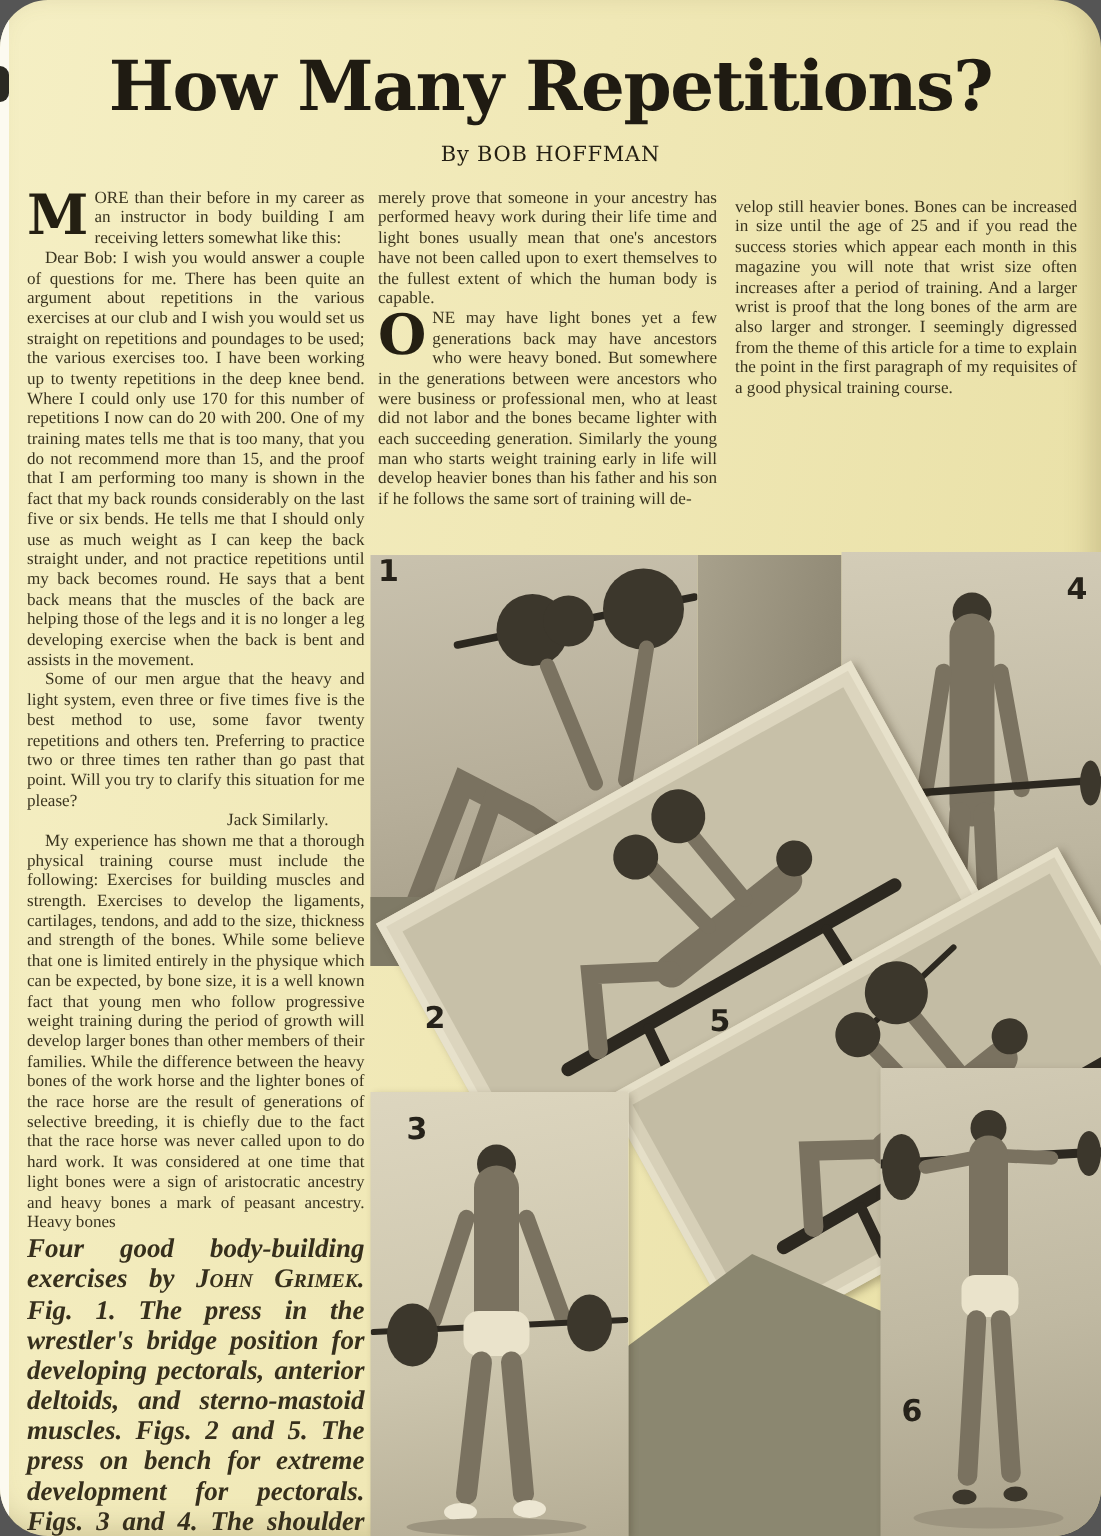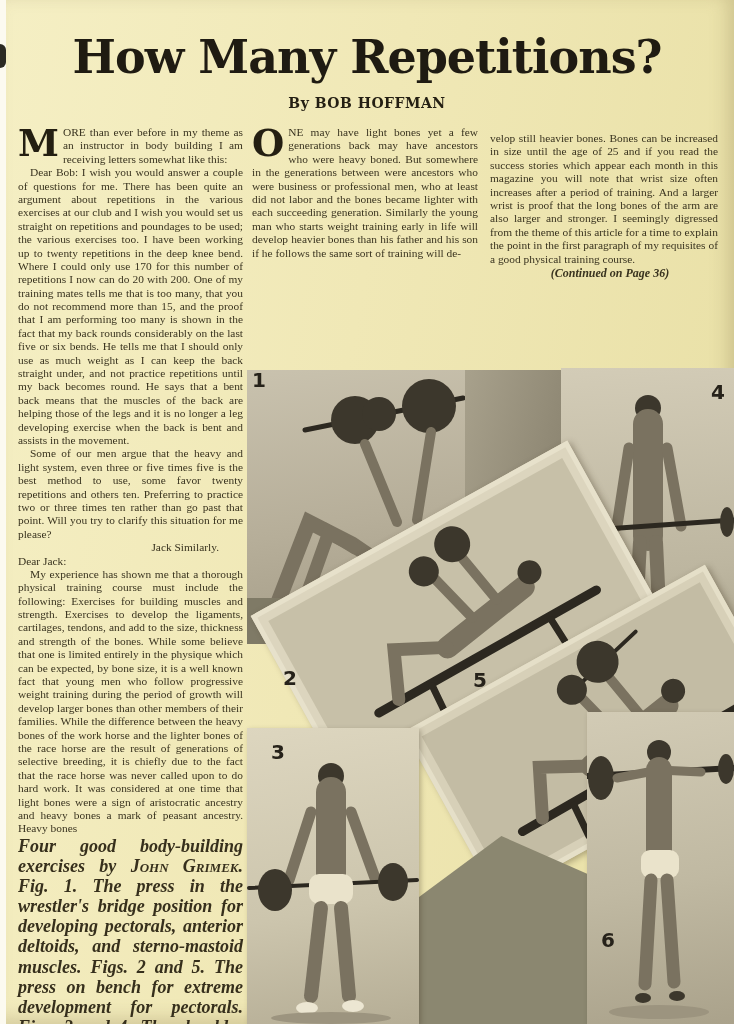--- a/index.html
+++ b/index.html
@@ -1,32 +1,33 @@
 <!DOCTYPE html>
 <html><head>
 <meta charset="utf-8">
 <style>
   html,body{margin:0;padding:0;background:#555;}
   .page{
     position:relative;width:734px;height:1024px;margin:0 auto;
     background:linear-gradient(100deg,#f5efc4 0%,#f0e8b6 45%,#e8dfa4 100%);
     overflow:hidden;font-family:"Liberation Serif",serif;color:#38321f;
     box-shadow:inset -6px -6px 18px rgba(120,105,60,.25);
+    border-radius:32px;
   }
   .edge-left{position:absolute;left:0;top:0;width:6px;height:100%;background:#fcfaf0;}
   .ink-blot{position:absolute;left:0;top:44px;width:6px;height:24px;background:#2b2a23;border-radius:0 7px 7px 0;}
 
   .title{
     position:absolute;top:30px;left:0;width:100%;margin:0;text-align:center;
     font-family:"DejaVu Serif",serif;font-weight:bold;font-size:46px;color:#1f1b12;
     letter-spacing:-1px;
   }
   .byline{
     position:absolute;top:95px;left:0;width:100%;text-align:center;
-    font-family:"DejaVu Serif",serif;font-weight:bold;font-size:14px;color:#241f13;
+    font-family:"DejaVu Serif",serif;font-weight:normal;font-size:14px;color:#241f13;
     letter-spacing:.5px;
   }
 
   .col{position:absolute;text-align:justify;font-size:11.4px;line-height:1.175;color:#39331f;}
   .col-1{left:18px;top:126px;width:225px;}
   .col-2{left:252px;top:126px;width:226px;}
   .col-3{left:490px;top:132px;width:228px;}
   .col p{margin:0;text-indent:12px;}
   .col p.flush{text-indent:0;}
   .dropcap{
@@ -84,36 +85,35 @@
 <body>
 
 <div class="page">
   <div class="edge-left"></div>
   <div class="ink-blot"></div>
 
   <h1 class="title">How Many Repetitions?</h1>
   <div class="byline">By BOB HOFFMAN</div>
 
   <div class="col col-1">
-    <p class="flush"><span class="dropcap">M</span><span>ORE than ever before in my theme as an instructor in body building I am receiving letters somewhat like this:</span></p>
+    <p class="flush"><span class="dropcap">M</span><span>ORE than their before in my career as an instructor in body building I am receiving letters somewhat like this:</span></p>
     <p>Dear Bob: I wish you would answer a couple of questions for me. There has been quite an argument about repetitions in the various exercises at our club and I wish you would set us straight on repetitions and poundages to be used; the various exercises too. I have been working up to twenty repetitions in the deep knee bend. Where I could only use 170 for this number of repetitions I now can do 20 with 200. One of my training mates tells me that is too many, that you do not recommend more than 15, and the proof that I am performing too many is shown in the fact that my back rounds considerably on the last five or six bends. He tells me that I should only use as much weight as I can keep the back straight under, and not practice repetitions until my back becomes round. He says that a bent back means that the muscles of the back are helping those of the legs and it is no longer a leg developing exercise when the back is bent and assists in the movement.</p>
     <p>Some of our men argue that the heavy and light system, even three or five times five is the best method to use, some favor twenty repetitions and others ten. Preferring to practice two or three times ten rather than go past that point. Will you try to clarify this situation for me please?</p>
     <p class="sig flush">Jack Similarly.</p>
-    <p class="salutation flush">Dear Jack:</p>
     <p>My experience has shown me that a thorough physical training course must include the following: Exercises for building muscles and strength. Exercises to develop the ligaments, cartilages, tendons, and add to the size, thickness and strength of the bones. While some believe that one is limited entirely in the physique which can be expected, by bone size, it is a well known fact that young men who follow progressive weight training during the period of growth will develop larger bones than other members of their families. While the difference between the heavy bones of the work horse and the lighter bones of the race horse are the result of generations of selective breeding, it is chiefly due to the fact that the race horse was never called upon to do hard work. It was considered at one time that light bones were a sign of aristocratic ancestry and heavy bones a mark of peasant ancestry. Heavy bones</p>
     <p class="caption flush"><span>Four good body-building exercises by </span><span class="sc">John Grimek</span><span>. Fig. 1. The press in the wrestler's bridge position for developing pectorals, anterior deltoids, and sterno-mastoid muscles. Figs. 2 and 5. The press on bench for extreme development for pectorals. Figs. 3 and 4. The shoulder shrug, one of the best movements for building the trapezius muscles. Fig. 6. Raise on toes with barbell for building the calf muscles.</span></p>
   </div>
 
   <div class="col col-2">
+    <p class="flush">merely prove that someone in your ancestry has performed heavy work during their life time and light bones usually mean that one's ancestors have not been called upon to exert themselves to the fullest extent of which the human body is capable.</p>
     <p class="flush"><span class="dropcap">O</span><span>NE may have light bones yet a few generations back may have ancestors who were heavy boned. But somewhere in the generations between were ancestors who were business or professional men, who at least did not labor and the bones became lighter with each succeeding generation. Similarly the young man who starts weight training early in life will develop heavier bones than his father and his son if he follows the same sort of training will de-</span></p>
   </div>
 
   <div class="col col-3">
     <p class="flush">velop still heavier bones. Bones can be increased in size until the age of 25 and if you read the success stories which appear each month in this magazine you will note that wrist size often increases after a period of training. And a larger wrist is proof that the long bones of the arm are also larger and stronger. I seemingly digressed from the theme of this article for a time to explain the point in the first paragraph of my requisites of a good physical training course.</p>
-    <p class="continued">(Continued on Page 36)</p>
   </div>
 
   <div class="montage">
 
     <div class="photo ph1">
       <svg width="218" height="274" viewBox="0 0 218 274">
         <ellipse class="shade" cx="120" cy="252" rx="95" ry="14"></ellipse>
         <line class="bar" x1="58" y1="60" x2="216" y2="28" stroke-width="5"></line>
         <circle class="dark" cx="108" cy="50" r="24"></circle>
         <circle class="dark" cx="132" cy="44" r="17"></circle>

